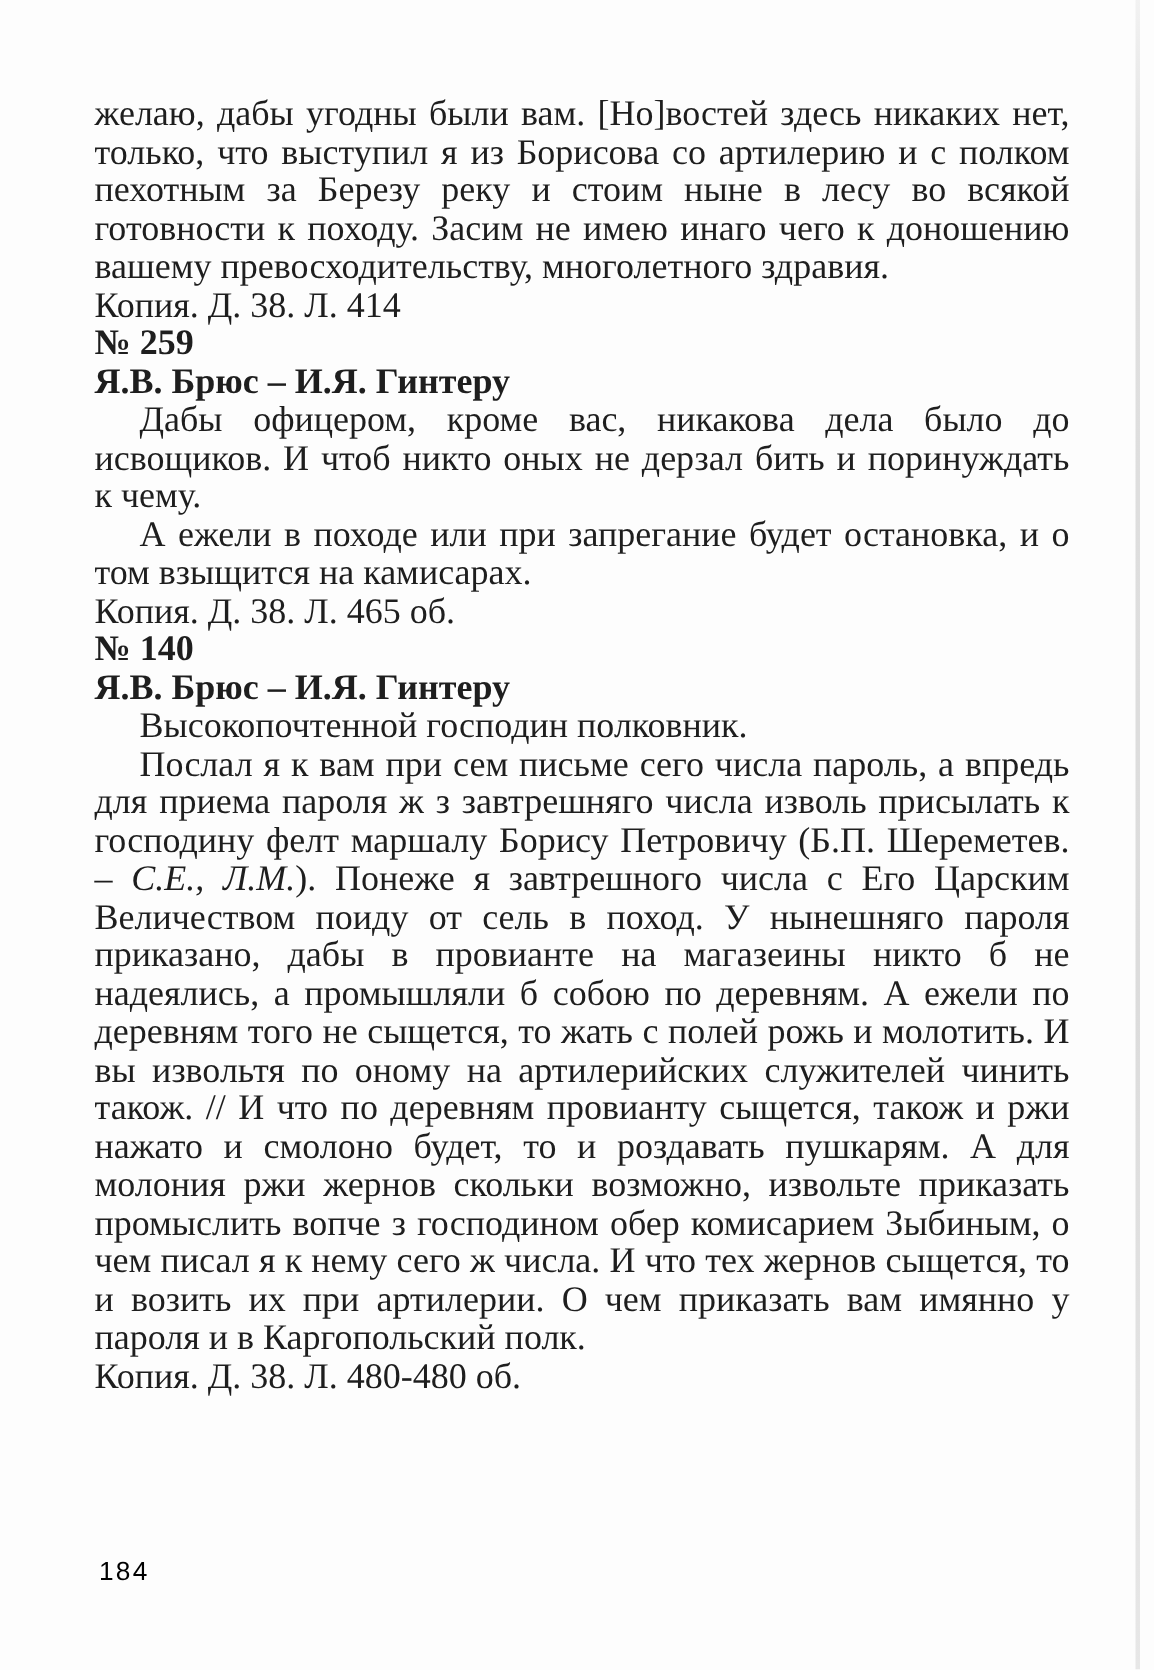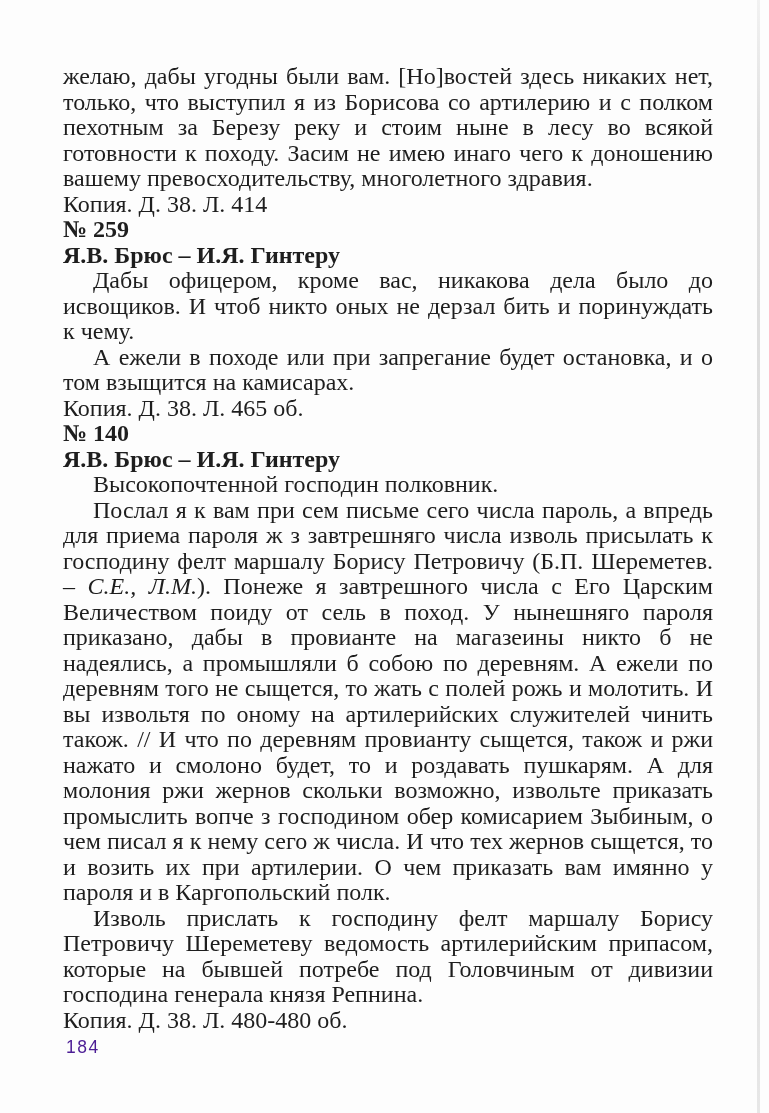--- a/index.html
+++ b/index.html
@@ -52,21 +52,21 @@
   .head-260 { margin-top: 9px; }
   .salutation { margin-top: 17px; }
   .italic { font-style: italic; }
   .page-number {
     position: absolute;
     left: 66px;
     top: 1037px;
     font-family: "Liberation Sans", sans-serif;
     font-size: 17.5px;
     letter-spacing: 1.5px;
-    color: #4c1d95;
+    color: #000000;
   }
 </style>
 </head>
 <body>
 
 <div class="page-edge-shadow"></div>
 
 <div class="page-text">
 
   <p>желаю, дабы угодны были вам. [Но]востей здесь никаких нет, только, что выступил я из Борисова со артилерию и с полком пехотным за Березу реку и стоим ныне в лесу во всякой готовности к походу. Засим не имею инаго чего к доношению вашему превосходительству, многолетного здравия.</p>
@@ -81,18 +81,17 @@
   <p class="indent">А ежели в походе или при запрегание будет остановка, и о том взыщится на камисарах.</p>
   <p class="source-line">Копия. Д. 38. Л. 465 об.</p>
 
   <div class="doc-head head-260">
     <span class="doc-number">№ 140</span>
     <span class="doc-title">Я.В. Брюс – И.Я. Гинтеру</span>
   </div>
 
   <p class="indent salutation">Высокопочтенной господин полковник.</p>
   <p class="indent"><span>Послал я к вам при сем письме сего числа пароль, а впредь для приема пароля ж з завтрешняго числа изволь присылать к господину фелт маршалу Борису Петровичу (Б.П. Шереметев. – </span><span class="italic">С.Е., Л.М.</span><span>). Понеже я завтрешного числа с Его Царским Величеством поиду от сель в поход. У нынешняго пароля приказано, дабы в провианте на магазеины никто б не надеялись, а промышляли б собою по деревням. А ежели по деревням того не сыщется, то жать с полей рожь и молотить. И вы извольтя по оному на артилерийских служителей чинить також. // И что по деревням провианту сыщется, також и ржи нажато и смолоно будет, то и роздавать пушкарям. А для молония ржи жернов скольки возможно, извольте приказать промыслить вопче з господином обер комисарием Зыбиным, о чем писал я к нему сего ж числа. И что тех жернов сыщется, то и возить их при артилерии. О чем приказать вам имянно у пароля и в Каргопольский полк.</span></p>
-  <p class="indent">Изволь прислать к господину фелт маршалу Борису Петровичу Шереметеву ведомость артилерийским припасом, которые на бывшей потребе под Головчиным от дивизии господина генерала князя Репнина.</p>
   <p class="source-line">Копия. Д. 38. Л. 480-480 об.</p>
 
 </div>
 
 <div class="page-number">184</div>
 
 </body></html>

